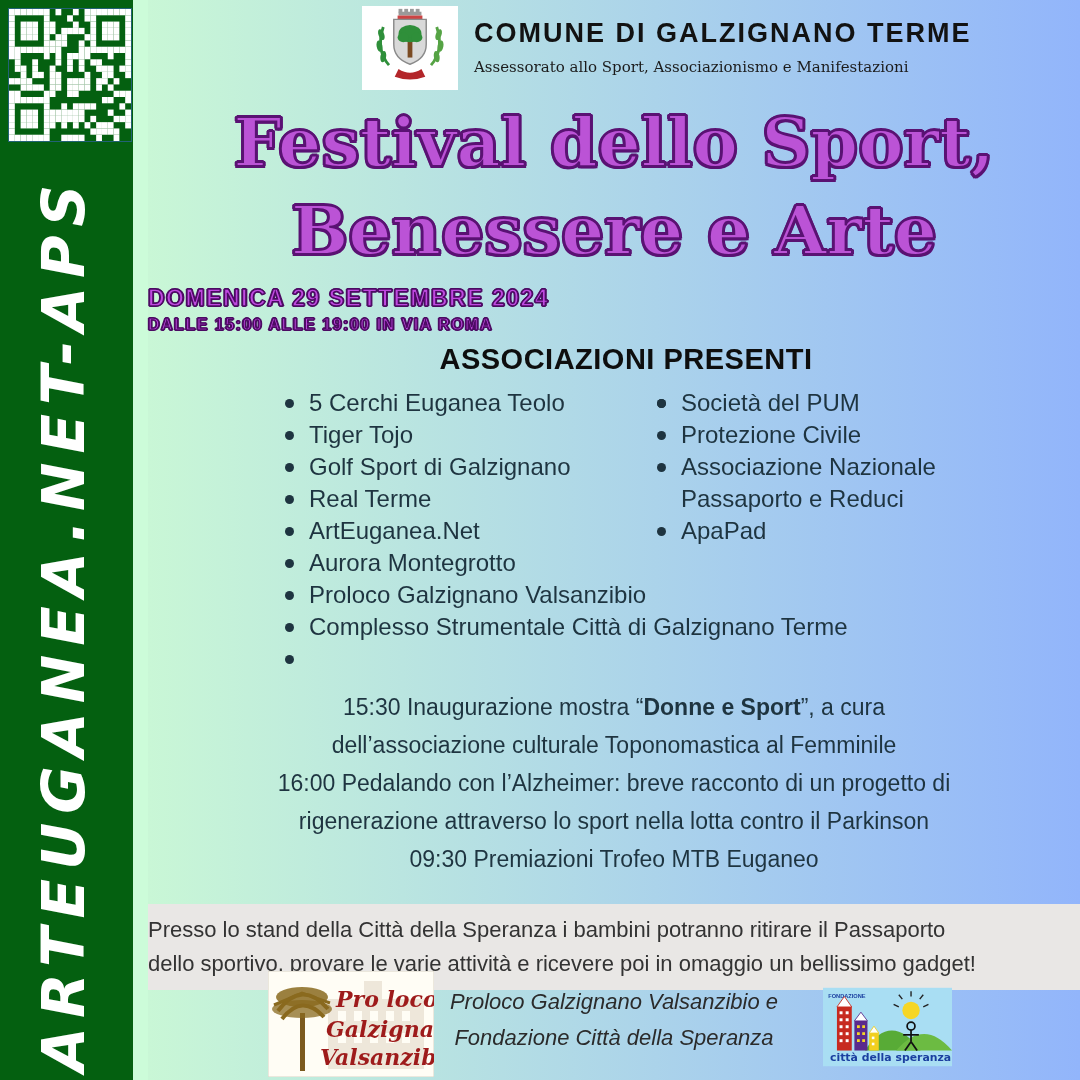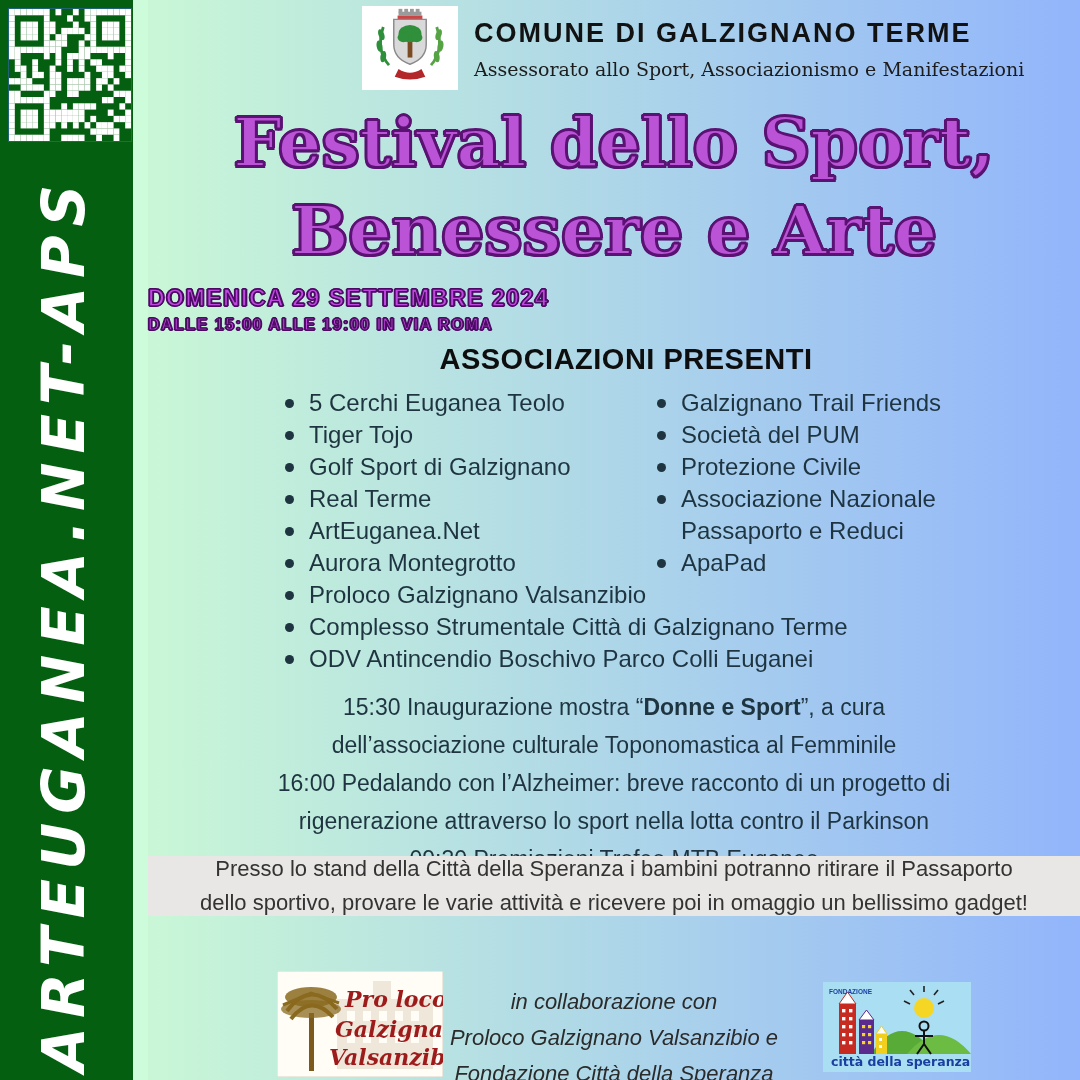--- a/index.html
+++ b/index.html
@@ -37,21 +37,21 @@
   
   .header{position:absolute;left:196px;top:6px;display:flex;align-items:flex-start;padding-left:18px;}
   .coa{width:96px;height:84px;background:#ffffff;flex:0 0 auto;}
   .header-texts{margin-left:16px;padding-top:12px;}
   .muni-title{
     font-weight:bold;font-size:27px;letter-spacing:2px;color:#121212;
     font-family:"Liberation Sans","DejaVu Sans",sans-serif;
   }
   .muni-sub{
     margin-top:9px;font-family:"DejaVu Serif","Liberation Serif",serif;
-    font-size:19px;color:#1c1c1c;
+    font-size:15px;color:#1c1c1c;
   }
   
   .title-line{
     position:absolute;left:0;width:100%;text-align:center;
     font-family:"DejaVu Serif","Liberation Serif",serif;
     font-weight:bold;line-height:1;
     color:var(--title_purple,#bb53d6);
     -webkit-text-stroke:2px var(--title_outline,#5a1273);
     text-shadow:2px 0 0 var(--title_outline,#5a1273),-2px 0 0 var(--title_outline,#5a1273),
       0 2px 0 var(--title_outline,#5a1273),0 -2px 0 var(--title_outline,#5a1273),
@@ -87,32 +87,32 @@
   .col-right{width:300px;flex:0 0 auto;}
   .full-list{margin-top:0;}
   
   .schedule{
     position:absolute;left:0;top:688px;width:100%;text-align:center;
     font-size:23px;line-height:38px;color:var(--list_text,#1e3440);
   }
   .schedule b{font-weight:bold;}
   
   .notice{
-    position:absolute;left:0;top:856px;width:932px;height:60px;
+    position:absolute;left:0;top:904px;width:932px;height:86px;
     background:var(--notice_bg,#e9e7e5);
-    display:flex;flex-direction:column;justify-content:center;text-align:center;
+    display:flex;flex-direction:column;justify-content:center;text-align:left;
     font-size:22px;line-height:34px;color:#333333;
   }
   
-  .footer-proloco{position:absolute;left:129px;top:971px;width:166px;height:106px;}
+  .footer-proloco{position:absolute;left:120px;top:971px;width:166px;height:106px;}
   .footer-collab{
     position:absolute;left:256px;top:984px;width:420px;text-align:center;
     font-style:italic;font-size:22px;line-height:36px;color:#2b2b2b;
   }
-  .footer-speranza{position:absolute;left:675px;top:982px;width:148px;height:90px;}
+  .footer-speranza{position:absolute;left:675px;top:982px;width:129px;height:90px;}
   .footer-proloco svg,.footer-speranza svg,.coa svg{display:block;width:100%;height:100%;}
 </style>
 </head>
 <body>
 
 <div class="page">
 
   <div class="band"></div>
   <div class="mint-strip"></div>
 
@@ -416,31 +416,31 @@
       <div class="cols">
         <ul class="assoc col-left">
             <li><span class="bullet"></span><span>5 Cerchi Euganea Teolo</span></li>
             <li><span class="bullet"></span><span>Tiger Tojo</span></li>
             <li><span class="bullet"></span><span>Golf Sport di Galzignano</span></li>
             <li><span class="bullet"></span><span>Real Terme</span></li>
             <li><span class="bullet"></span><span>ArtEuganea.Net</span></li>
             <li><span class="bullet"></span><span>Aurora Montegrotto</span></li>
           </ul>
         <ul class="assoc col-right">
-            <li><span class="bullet"></span><span>Galzignano Trail Friends</span></li>
+            <li><span class="bullet"></span></li>
             <li><span class="bullet"></span><span>Società del PUM</span></li>
             <li><span class="bullet"></span><span>Protezione Civile</span></li>
             <li><span class="bullet"></span><span>Associazione Nazionale Passaporto e Reduci</span></li>
             <li><span class="bullet"></span><span>ApaPad</span></li>
           </ul>
       </div>
       <ul class="assoc full-list">
           <li><span class="bullet"></span><span>Proloco Galzignano Valsanzibio</span></li>
           <li><span class="bullet"></span><span>Complesso Strumentale Città di Galzignano Terme</span></li>
-          <li><span class="bullet"></span><span>ODV Antincendio Boschivo Parco Colli Euganei</span></li>
+          <li><span class="bullet"></span></li>
         </ul>
     </div>
 
     <div class="schedule">
       <div><span>15:30 Inaugurazione mostra “</span><b>Donne e Sport</b><span>”, a cura</span></div>
       <div>dell’associazione culturale Toponomastica al Femminile</div>
       <div>16:00 Pedalando con l’Alzheimer: breve racconto di un progetto di</div>
       <div>rigenerazione attraverso lo sport nella lotta contro il Parkinson</div>
       <div>09:30 Premiazioni Trofeo MTB Euganeo</div>
     </div>
@@ -481,21 +481,20 @@
 
         <g font-family="DejaVu Serif, Liberation Serif, serif" font-style="italic" font-weight="bold" fill="#9e1b1b">
           <text x="68" y="36" font-size="22">Pro loco</text>
           <text x="58" y="66" font-size="22">Galzignano</text>
           <text x="52" y="94" font-size="22">Valsanzibio</text>
         </g>
       </svg>
     </div>
 
     <div class="footer-collab">
-      <div>in collaborazione con</div>
       <div>Proloco Galzignano Valsanzibio e</div>
       <div>Fondazione Città della Speranza</div>
     </div>
 
     <div class="footer-speranza">
       <svg viewBox="0 0 148 90">
         <rect x="0" y="0" width="148" height="90" fill="#a9def3"></rect>
         <text x="6" y="12" font-size="6.5" font-weight="bold" fill="#1b3fa0" font-family="Liberation Sans, sans-serif">FONDAZIONE</text>
 
         <path d="M48,72 Q78,26 112,72 Z" fill="#58ab36"></path>

